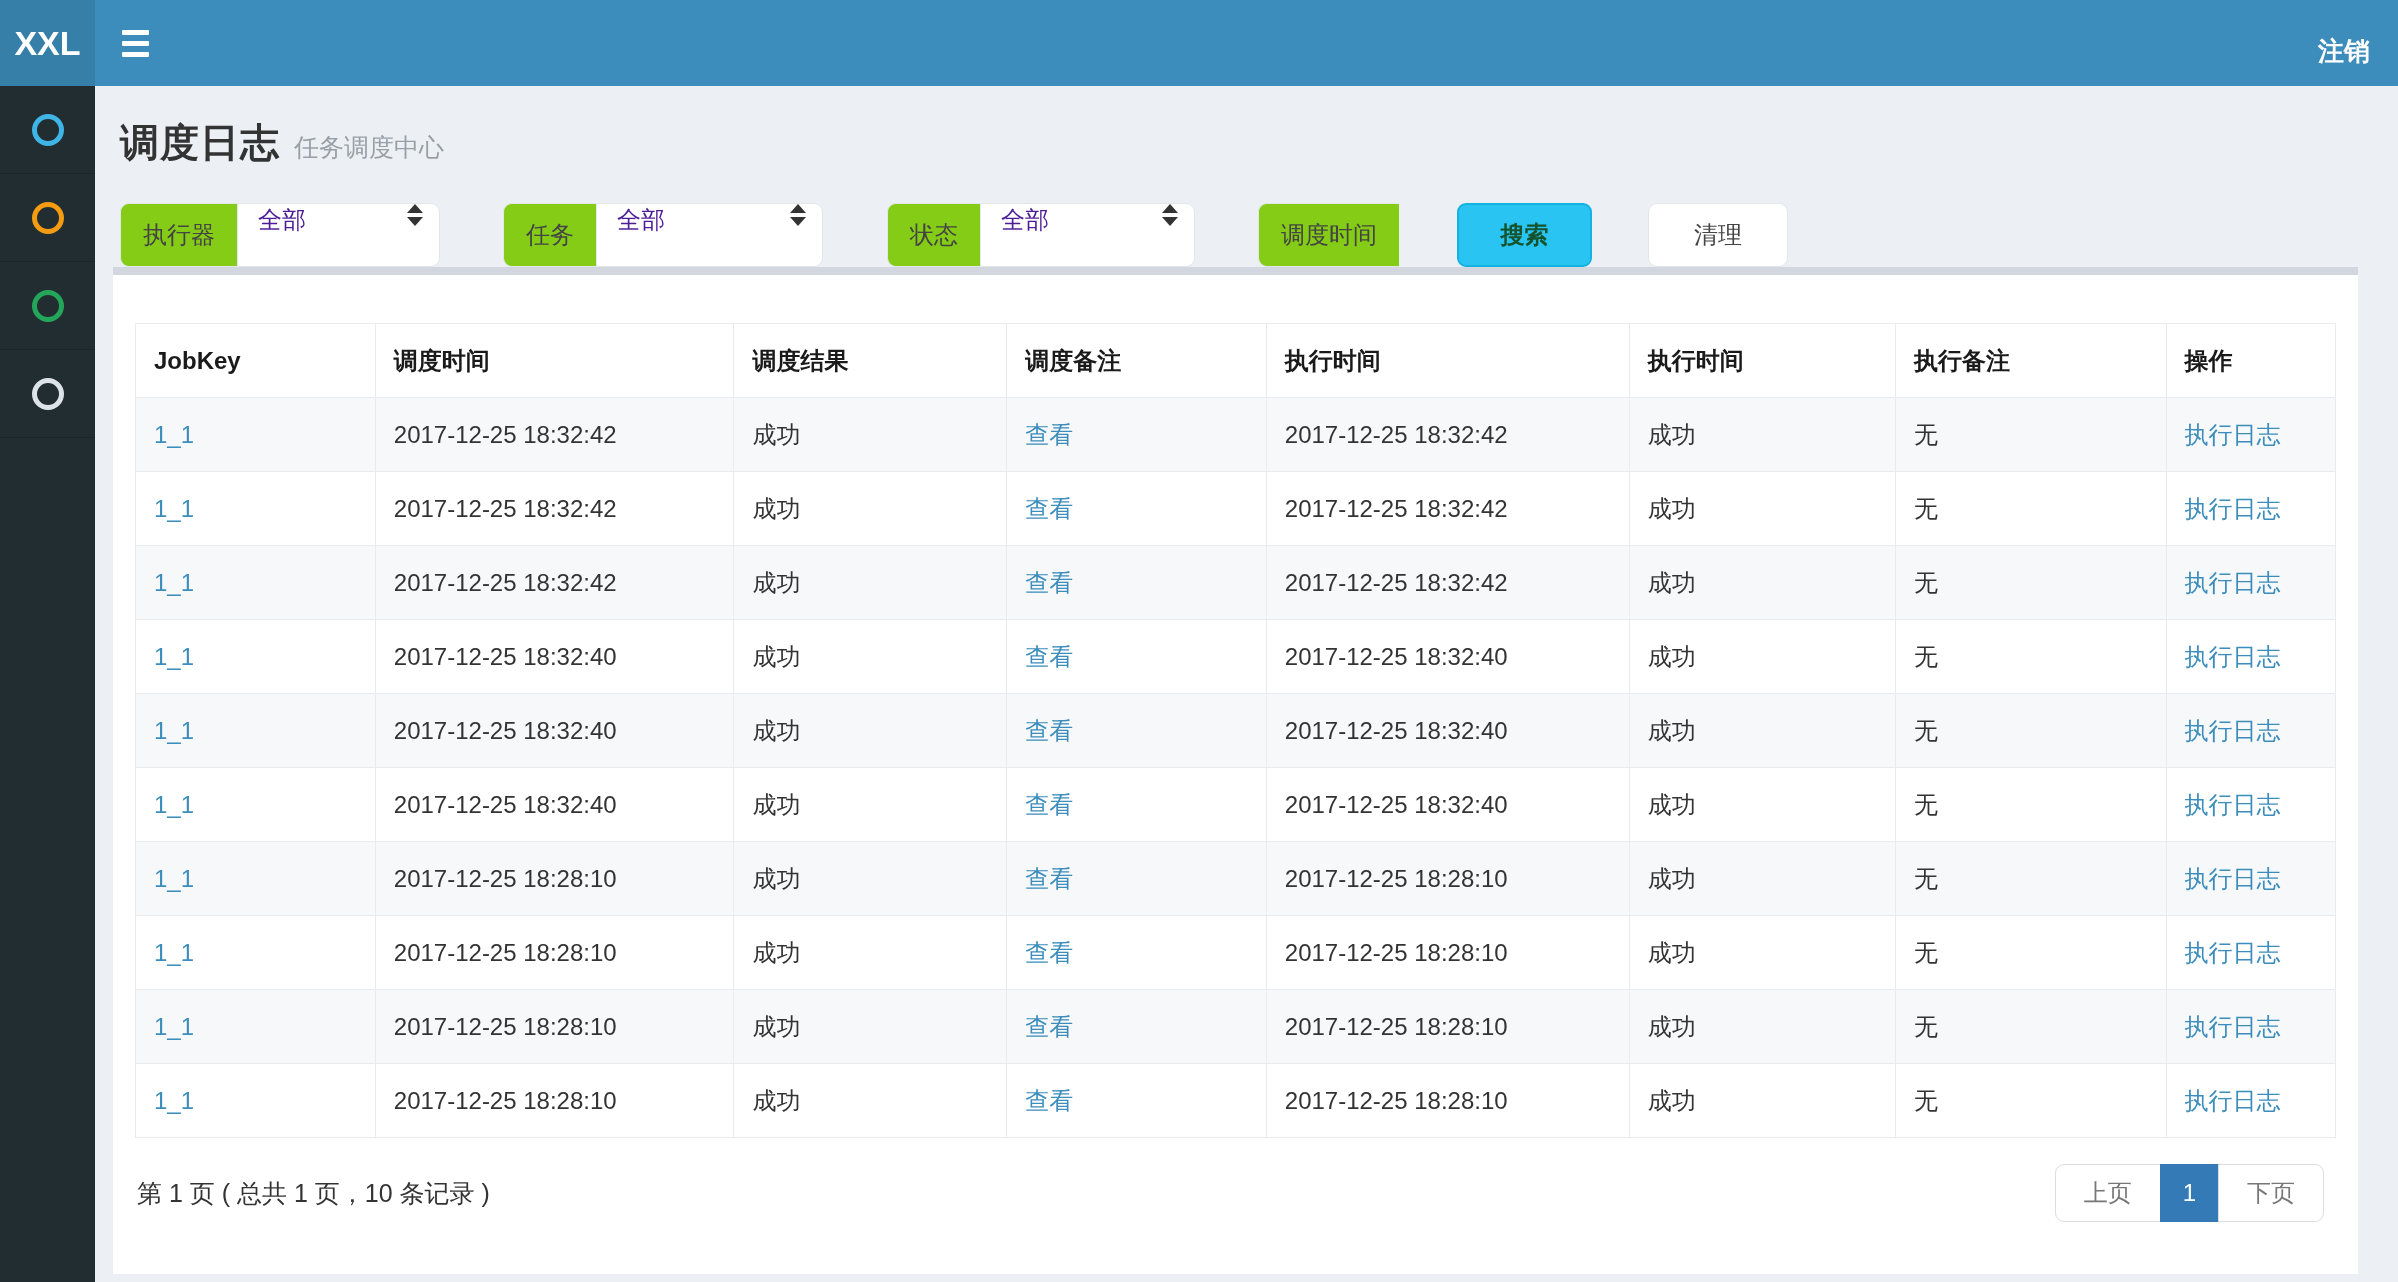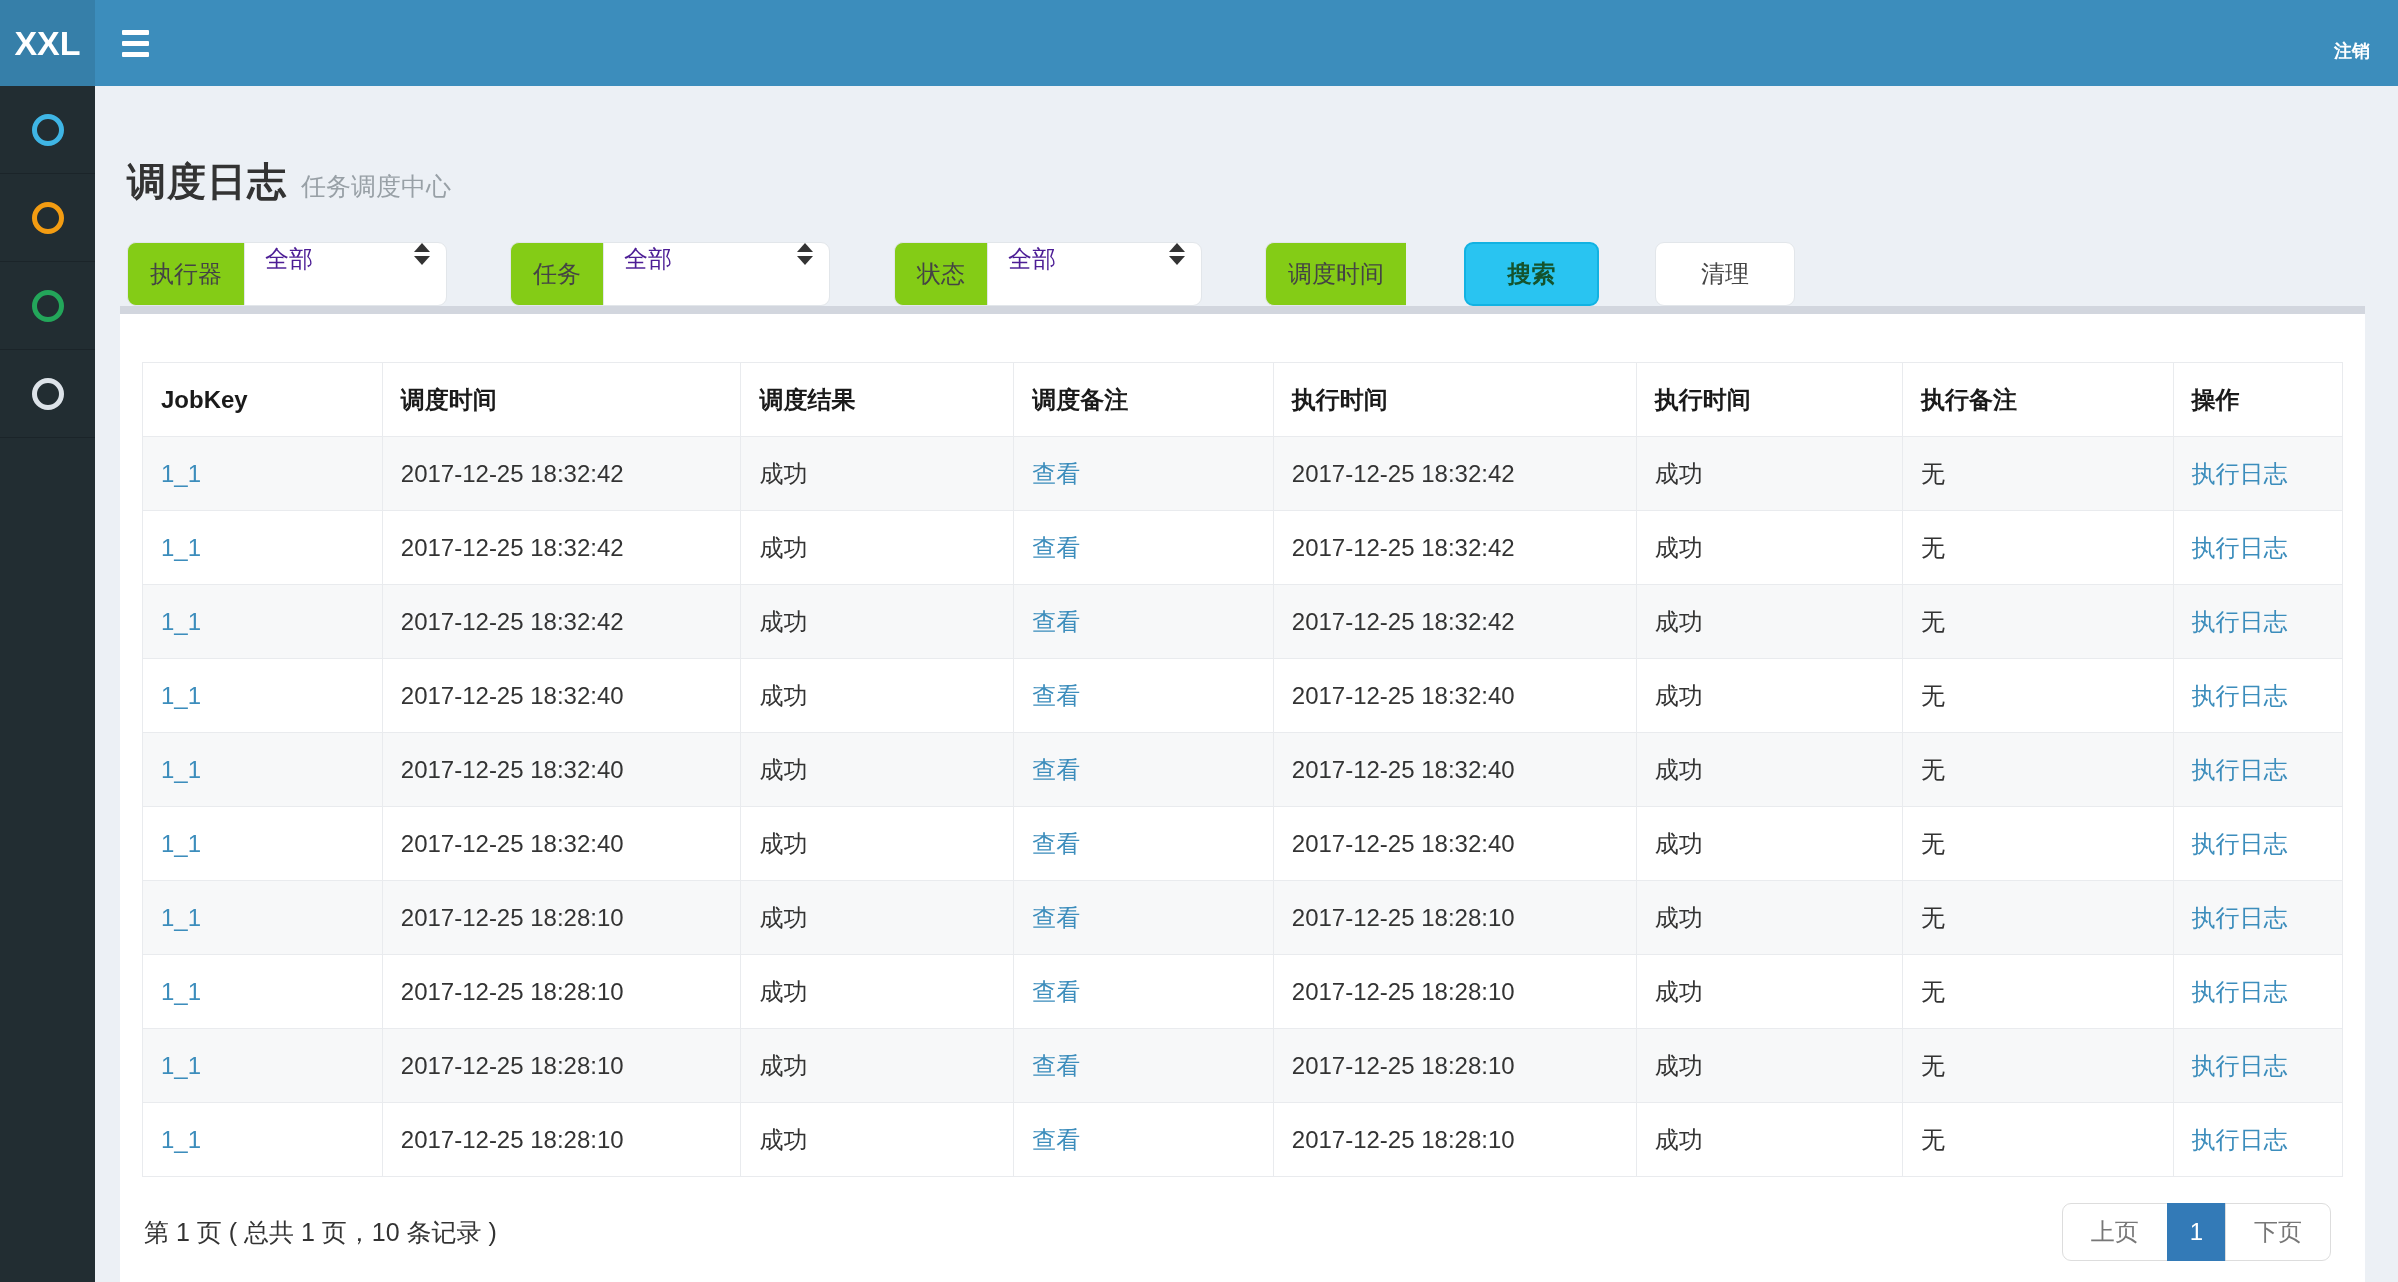--- a/index.html
+++ b/index.html
@@ -11,29 +11,29 @@
   *{box-sizing:border-box; margin:0; padding:0;}
   html,body{width:2398px; height:1282px; overflow:hidden;}
   body{font-family:"Liberation Sans","DejaVu Sans",sans-serif; background:var(--content-bg); color:#333;}
 
   
   .navbar{position:absolute; left:0; top:0; width:2398px; height:86px; background:var(--navbar-bg); display:flex; align-items:stretch;}
   .logo{width:95px; background:var(--logo-bg); color:#fff; font-size:34px; font-weight:bold; display:flex; align-items:center; justify-content:center;}
   .hamburger{width:80px; display:flex; flex-direction:column; justify-content:center; align-items:center; gap:6px; cursor:pointer;}
   .hamburger .bar{width:27px; height:5px; background:#fff; border-radius:1px;}
   .nav-right{margin-left:auto; display:flex; align-items:center; padding-right:28px;}
-  .logout{color:#fff; font-size:18px; font-weight:bold; cursor:pointer;margin-top:16px;}
+  .logout{color:#fff; font-size:26px; font-weight:bold; cursor:pointer;margin-top:16px;}
 
   
   .sidebar{position:absolute; left:0; top:86px; width:95px; height:1196px; background:var(--sidebar-bg);}
   .side-item{height:88px; display:flex; align-items:center; justify-content:center; border-bottom:1px solid rgba(0,0,0,0.18); cursor:pointer;}
   .circle-icon{width:32px; height:32px; border-radius:50%; border:5px solid #fff;}
 
   
-  .main{position:absolute; left:92px; top:86px; width:2303px; height:971px;margin-top:39px;}
+  .main{position:absolute; left:85px; top:86px; width:2303px; height:971px;}
   .content-header{padding:30px 30px 0 35px; height:117px;}
   .content-header h1{font-size:39px; font-weight:600; color:#333; display:inline; letter-spacing:1px;}
   .content-header .sub{font-size:25px; color:#98a0a6; margin-left:14px;}
 
   
   .filters{padding:0 30px 0 35px; display:flex; align-items:center; height:64px;}
   .igroup{display:flex; height:64px;}
   .iaddon{background:#84cc16; border:1px solid #e2e6ea; border-right:none; border-radius:9px 0 0 9px; display:flex; align-items:center; padding:0 22px; font-size:24px; color:#444; white-space:nowrap;}
   .iselect{background:#fff; border:1px solid #e2e6ea; border-radius:0 9px 9px 0; display:flex; align-items:flex-start; justify-content:space-between; padding:0 16px 0 20px; font-size:24px; color:#4c1d95; cursor:pointer;}
   .arrows{display:flex; flex-direction:column; gap:4px; margin-left:26px;}

